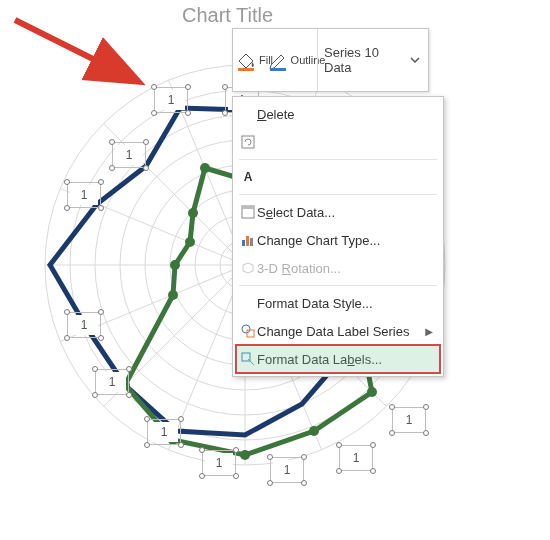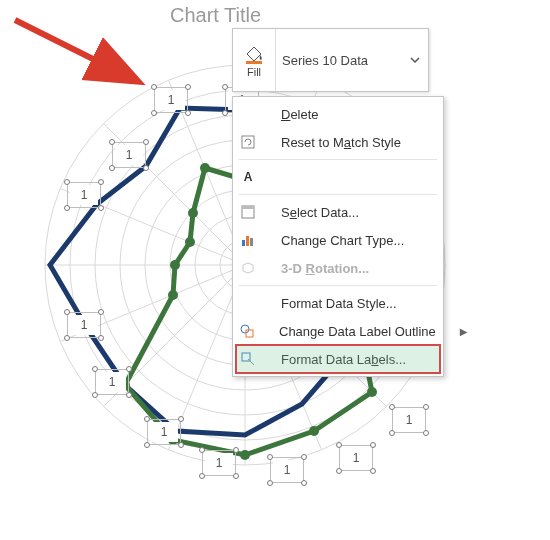--- a/index.html
+++ b/index.html
@@ -9,21 +9,21 @@
     color: #333;
     background: #fff;
     width: 550px;
     height: 540px;
     position: relative;
     overflow: hidden;
   }
   .chart-title {
     position: absolute;
     top: 4px;
-    left: 170px;
+    left: 182px;
     font-size: 20px;
     color: #9a9a9a;
   }
   .chart-area {
     position: absolute;
     top: 50px;
     left: 30px;
     width: 430px;
     height: 430px;
   }
@@ -75,21 +75,21 @@
     height: 62px;
     border: 1px solid #c5c5c5;
     background: #fff;
     box-shadow: 1px 1px 3px rgba(0,0,0,0.15);
     display: flex;
     align-items: stretch;
   }
   .mt-btn {
     width: 42px;
     display: flex;
-    flex-direction: column;
+    flex-direction: row;
     align-items: center;
     justify-content: center;
     font-size: 11px;
     color: #444;
     gap: 2px;
   }
   .mt-btn .ic {
     width: 22px; height: 22px;
     position: relative;
   }
@@ -117,25 +117,25 @@
     border: 1px solid #c5c5c5;
     background: #fff;
     box-shadow: 2px 2px 5px rgba(0,0,0,0.2);
     padding: 3px 0;
   }
   .menu-item {
     display: flex;
     align-items: center;
     height: 28px;
     padding: 0 10px 0 6px;
-    gap: 24px;
+    gap: 0;
     color: #333;
     position: relative;
   }
-  .menu-item.disabled { color: #b0b0b0; font-weight: bold; }
+  .menu-item.disabled { color: #b0b0b0; }
   .menu-item .icon-slot {
     width: 18px; height: 18px;
     display: flex; align-items: center; justify-content: center;
     font-size: 12px;
   }
   .menu-item .lbl { flex: 1; white-space: nowrap; }
   .menu-item .arrow-r { font-size: 10px; color: #666; }
   .menu-sep {
     height: 1px;
     background: #e3e3e3;
@@ -312,20 +312,29 @@
   <div class="mt-btn">
     <span class="ic fill-icon">
       <svg width="22" height="22">
           <path d="M4 12 L11 5 L18 12 L11 19 Z" fill="#fff" stroke="#555"></path>
           <path d="M17 13 Q20 16 18 18 Q16 18 17 13 Z" fill="#555"></path>
           <rect x="3" y="19" width="16" height="3" fill="#e8792f"></rect>
         </svg>
     </span>
     <span>Fill</span>
   </div>
+  <div class="mt-btn">
+    <span class="ic outline-icon">
+      <svg width="22" height="22">
+          <path d="M4 16 L14 6 L17 9 L7 19 L3 20 Z" fill="#fff" stroke="#555"></path>
+          <rect x="3" y="19" width="16" height="3" fill="#3d78c7"></rect>
+        </svg>
+    </span>
+    <span>Outline</span>
+  </div>
   <div class="mt-select">
     <span>Series 10 Data</span>
     <span class="chev">
       <svg width="14" height="14">
           <path d="M3 5 L7 9 L11 5" fill="none" stroke="#555" stroke-width="1.5"></path>
         </svg>
     </span>
   </div>
 </div>
 
@@ -334,21 +343,20 @@
     <span class="icon-slot"></span>
     <span class="lbl"><span class="accel">D</span>elete</span>
   </div>
   <div class="menu-item">
     <span class="icon-slot">
       <svg width="16" height="16">
           <rect x="2" y="2" width="12" height="12" fill="none" stroke="#888"></rect>
           <path d="M5 8 A3 3 0 1 1 8 11" fill="none" stroke="#888"></path>
         </svg>
     </span>
-    <span class="lbl">Reset to M<span class="accel">a</span>tch Style</span>
   </div>
   <div class="menu-sep"></div>
   <div class="menu-item">
     <span class="icon-slot">
         <b>A</b>
       </span>
   </div>
   <div class="menu-sep"></div>
   <div class="menu-item">
     <span class="icon-slot">
@@ -382,21 +390,21 @@
     <span class="icon-slot"></span>
     <span class="lbl">Format Data Style...</span>
   </div>
   <div class="menu-item">
     <span class="icon-slot">
       <svg width="16" height="16">
           <circle cx="6" cy="6" r="4" fill="none" stroke="#3d78c7"></circle>
           <rect x="7" y="7" width="7" height="7" fill="none" stroke="#e8792f"></rect>
         </svg>
     </span>
-    <span class="lbl">Change Data Label Outline</span>
+    <span class="lbl">Change Data Label Series</span>
     <span class="arrow-r">▶</span>
   </div>
   <div class="menu-item highlight">
     <span class="icon-slot">
       <svg width="16" height="16">
           <rect x="2" y="2" width="8" height="8" fill="none" stroke="#3d78c7"></rect>
           <path d="M8 8 L14 14" stroke="#888"></path>
         </svg>
     </span>
     <span class="lbl">Format Data La<span class="accel">b</span>els...</span>

